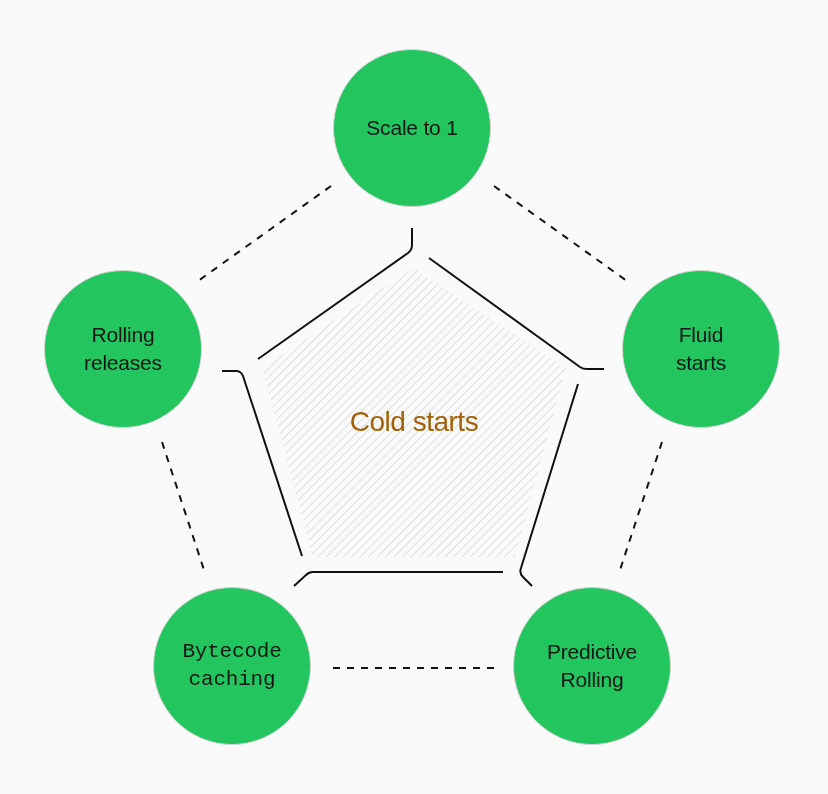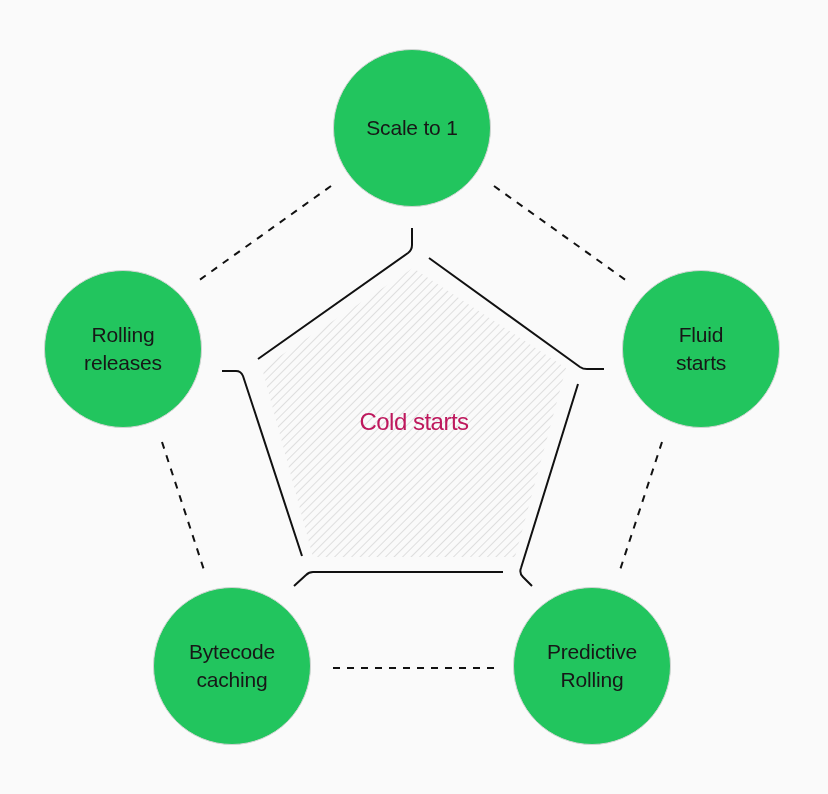--- a/index.html
+++ b/index.html
@@ -24,24 +24,24 @@
       font-size: 21px;
       line-height: 28px;
       letter-spacing: -0.2px;
     }
     .node span { white-space: pre-line; }
     .center-label {
       position: absolute;
       left: 250px; width: 328px;
       top: 404px;
       text-align: center;
-      font-size: 24px;
+      font-size: 28px;
       line-height: 36px;
       letter-spacing: -0.5px;
-      color: #be185d;
+      color: #a16207;
     }
   </style>
 </head>
 <body>
 
 <svg class="canvas" width="828" height="794" viewBox="0 0 828 794" xmlns="http://www.w3.org/2000/svg">
   <defs>
     <pattern id="hatch" patternUnits="userSpaceOnUse" width="6" height="6" patternTransform="rotate(45)">
       <line x1="0" y1="0" x2="0" y2="6" stroke="#cfcfcf" stroke-width="1.3"></line>
     </pattern>
@@ -77,20 +77,20 @@
   <span>Scale to 1</span>
 </div>
 <div class="node" style="left:622px; top:270px;">
   <span>Fluid
 starts</span>
 </div>
 <div class="node" style="left:513px; top:587px;">
   <span>Predictive
 Rolling</span>
 </div>
-<div class="node" style="left:153px; top:587px;">
+<div class="node" style="left:153px; top:587px;font-family:Liberation Mono, monospace;">
   <span>Bytecode
 caching</span>
 </div>
 <div class="node" style="left:44px; top:270px;">
   <span>Rolling
 releases</span>
 </div>
 
 </body></html>

